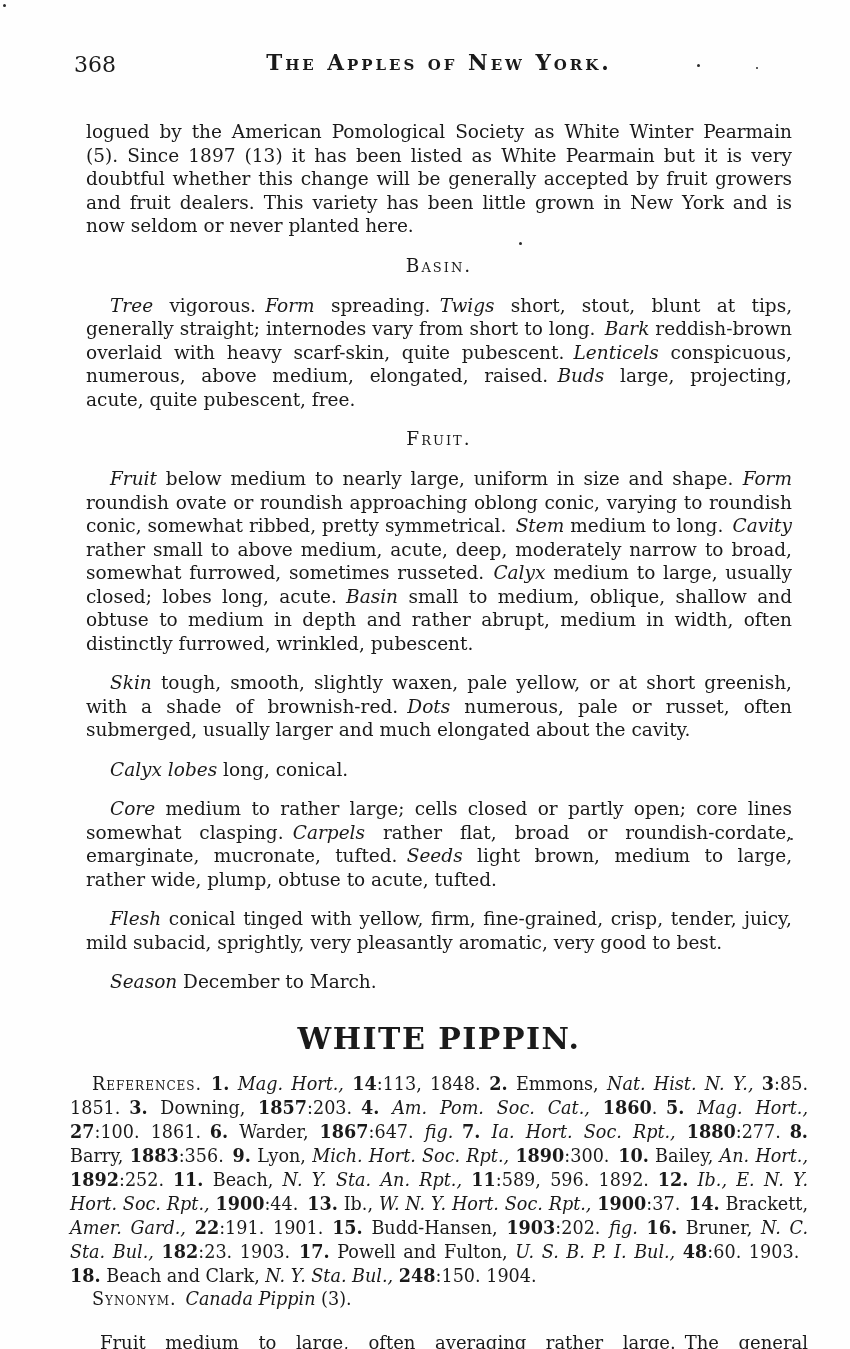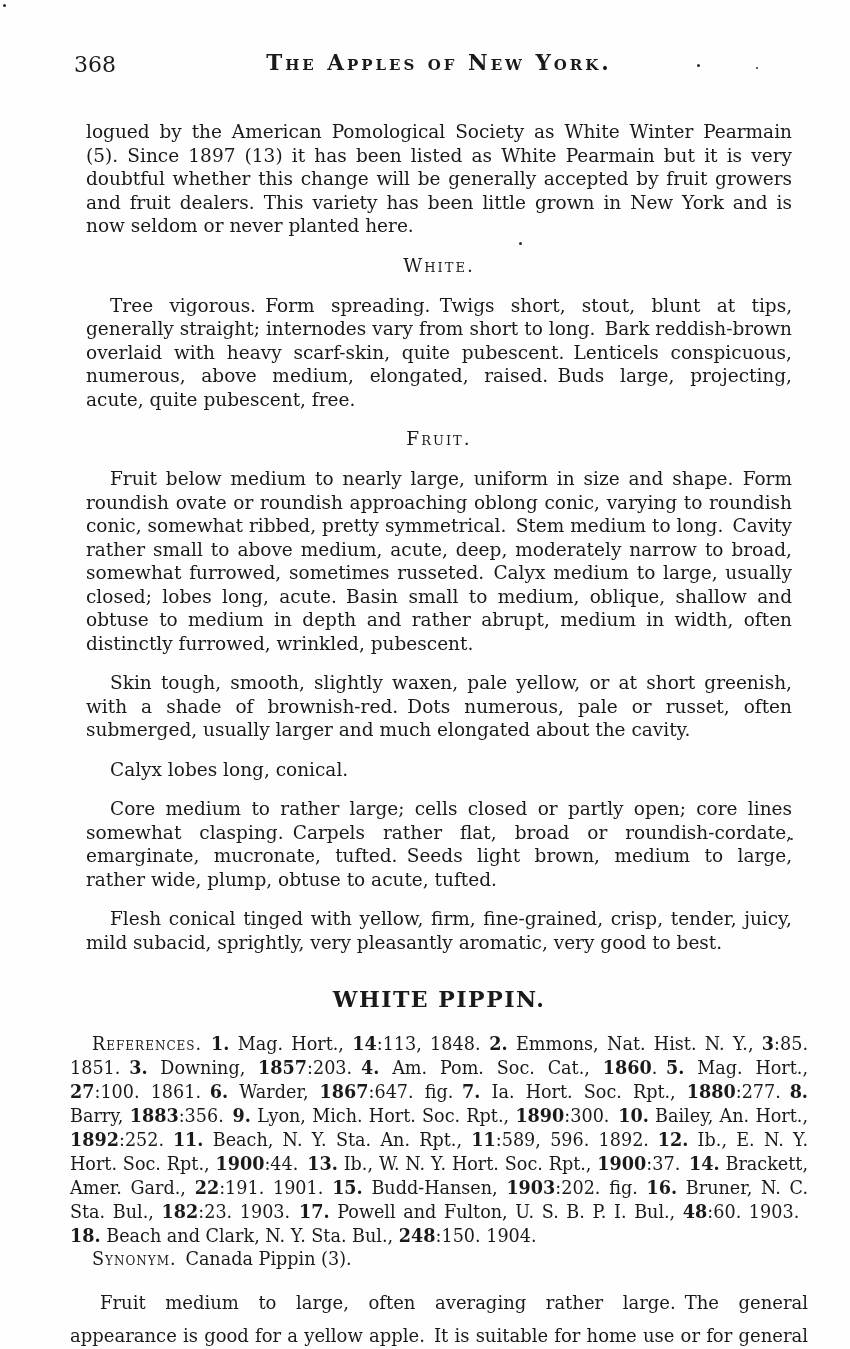--- a/index.html
+++ b/index.html
@@ -48,41 +48,41 @@
     margin: 5px 0 5px 0;
     font-size: 18.5px;
     line-height: 24px;
     font-weight: 400;
     font-variant: small-caps;
     letter-spacing: 2px;
     text-align: center;
   }
   .variety-title {
     margin: 27px 0 15px 0;
-    font-size: 22px;
+    font-size: 30px;
     line-height: 36px;
     font-weight: 700;
     letter-spacing: 1.5px;
     text-align: center;
   }
   .ref-para {
     margin: 0;
     font-size: 17.6px;
     line-height: 23px;
     text-align: justify;
     text-indent: 22px;
   }
   .intro-para {
     margin: 16px 0 0 0;
     font-size: 18px;
     line-height: 32.5px;
     text-align: justify;
     text-indent: 30px;
   }
-  .seg-i { }
+  .seg-i { font-style: italic; }
   .seg-b { font-weight: 700; }
   .seg-sc { font-variant: small-caps; letter-spacing: 1px; }
   .speck {
     position: absolute;
     background: #2b2b2b;
     border-radius: 50%;
   }
   .s1 { left: 3px;   top: 4px;   width: 3px; height: 3px; }
   .s2 { left: 697px; top: 64px;  width: 3px; height: 3px; }
   .s3 { left: 756px; top: 67px;  width: 2px; height: 2px; }
@@ -96,36 +96,37 @@
 
   <header class="running-head">
     <span class="page-num">368</span>
     <span class="running-title">The Apples of New York.</span>
   </header>
 
   <main class="text-column">
 
     <p class="body-para no-indent"><span>logued by the American Pomological Society as White Winter Pearmain (5). Since 1897 (13) it has been listed as White Pearmain but it is very doubtful whether this change will be generally accepted by fruit growers and fruit dealers. This variety has been little grown in New York and is now seldom or never planted here.</span></p>
 
-    <h3 class="section-heading">White.</h3>
+    <h3 class="section-heading">Basin.</h3>
 
     <p class="body-para"><span class="seg-i">Tree</span><span> vigorous. </span><span class="seg-i">Form</span><span> spreading. </span><span class="seg-i">Twigs</span><span> short, stout, blunt at tips, generally straight; internodes vary from short to long. </span><span class="seg-i">Bark</span><span> reddish-brown overlaid with heavy scarf-skin, quite pubescent. </span><span class="seg-i">Lenticels</span><span> conspicuous, numerous, above medium, elongated, raised. </span><span class="seg-i">Buds</span><span> large, projecting, acute, quite pubescent, free.</span></p>
 
     <h3 class="section-heading">Fruit.</h3>
 
     <p class="body-para"><span class="seg-i">Fruit</span><span> below medium to nearly large, uniform in size and shape. </span><span class="seg-i">Form</span><span> roundish ovate or roundish approaching oblong conic, varying to roundish conic, somewhat ribbed, pretty symmetrical. </span><span class="seg-i">Stem</span><span> medium to long. </span><span class="seg-i">Cavity</span><span> rather small to above medium, acute, deep, moderately narrow to broad, somewhat furrowed, sometimes russeted. </span><span class="seg-i">Calyx</span><span> medium to large, usually closed; lobes long, acute. </span><span class="seg-i">Basin</span><span> small to medium, oblique, shallow and obtuse to medium in depth and rather abrupt, medium in width, often distinctly furrowed, wrinkled, pubescent.</span></p>
 
     <p class="body-para"><span class="seg-i">Skin</span><span> tough, smooth, slightly waxen, pale yellow, or at short greenish, with a shade of brownish-red. </span><span class="seg-i">Dots</span><span> numerous, pale or russet, often submerged, usually larger and much elongated about the cavity.</span></p>
 
     <p class="body-para"><span class="seg-i">Calyx lobes</span><span> long, conical.</span></p>
 
     <p class="body-para"><span class="seg-i">Core</span><span> medium to rather large; cells closed or partly open; core lines somewhat clasping. </span><span class="seg-i">Carpels</span><span> rather flat, broad or roundish-cordate, emarginate, mucronate, tufted. </span><span class="seg-i">Seeds</span><span> light brown, medium to large, rather wide, plump, obtuse to acute, tufted.</span></p>
 
     <p class="body-para"><span class="seg-i">Flesh</span><span> conical tinged with yellow, firm, fine-grained, crisp, tender, juicy, mild subacid, sprightly, very pleasantly aromatic, very good to best.</span></p>
 
+    <p class="body-para"><span class="seg-i">Season</span><span> December to March.</span></p>
 
     <h2 class="variety-title">WHITE PIPPIN.</h2>
 
     <p class="ref-para"><span class="seg-sc">References.</span><span> </span><span class="seg-b">1.</span><span> </span><span class="seg-i">Mag. Hort.,</span><span> </span><span class="seg-b">14</span><span>:113, 1848. </span><span class="seg-b">2.</span><span> Emmons, </span><span class="seg-i">Nat. Hist. N. Y.,</span><span> </span><span class="seg-b">3</span><span>:85. 1851. </span><span class="seg-b">3.</span><span> Downing, </span><span class="seg-b">1857</span><span>:203. </span><span class="seg-b">4.</span><span> </span><span class="seg-i">Am. Pom. Soc. Cat.,</span><span> </span><span class="seg-b">1860</span><span>. </span><span class="seg-b">5.</span><span> </span><span class="seg-i">Mag. Hort.,</span><span> </span><span class="seg-b">27</span><span>:100. 1861. </span><span class="seg-b">6.</span><span> Warder, </span><span class="seg-b">1867</span><span>:647. </span><span class="seg-i">fig.</span><span> </span><span class="seg-b">7.</span><span> </span><span class="seg-i">Ia. Hort. Soc. Rpt.,</span><span> </span><span class="seg-b">1880</span><span>:277. </span><span class="seg-b">8.</span><span> Barry, </span><span class="seg-b">1883</span><span>:356. </span><span class="seg-b">9.</span><span> Lyon, </span><span class="seg-i">Mich. Hort. Soc. Rpt.,</span><span> </span><span class="seg-b">1890</span><span>:300. </span><span class="seg-b">10.</span><span> Bailey, </span><span class="seg-i">An. Hort.,</span><span> </span><span class="seg-b">1892</span><span>:252. </span><span class="seg-b">11.</span><span> Beach, </span><span class="seg-i">N. Y. Sta. An. Rpt.,</span><span> </span><span class="seg-b">11</span><span>:589, 596. 1892. </span><span class="seg-b">12.</span><span> </span><span class="seg-i">Ib., E. N. Y. Hort. Soc. Rpt.,</span><span> </span><span class="seg-b">1900</span><span>:44. </span><span class="seg-b">13.</span><span> Ib., </span><span class="seg-i">W. N. Y. Hort. Soc. Rpt.,</span><span> </span><span class="seg-b">1900</span><span>:37. </span><span class="seg-b">14.</span><span> Brackett, </span><span class="seg-i">Amer. Gard.,</span><span> </span><span class="seg-b">22</span><span>:191. 1901. </span><span class="seg-b">15.</span><span> Budd-Hansen, </span><span class="seg-b">1903</span><span>:202. </span><span class="seg-i">fig.</span><span> </span><span class="seg-b">16.</span><span> Bruner, </span><span class="seg-i">N. C. Sta. Bul.,</span><span> </span><span class="seg-b">182</span><span>:23. 1903. </span><span class="seg-b">17.</span><span> Powell and Fulton, </span><span class="seg-i">U. S. B. P. I. Bul.,</span><span> </span><span class="seg-b">48</span><span>:60. 1903. </span><span class="seg-b">18.</span><span> Beach and Clark, </span><span class="seg-i">N. Y. Sta. Bul.,</span><span> </span><span class="seg-b">248</span><span>:150. 1904.</span></p>
 
     <p class="ref-para"><span class="seg-sc">Synonym.</span><span> </span><span class="seg-i">Canada Pippin</span><span> (3).</span></p>
 
     <p class="intro-para"><span>Fruit medium to large, often averaging rather large. The general appearance is good for a yellow apple. It is suitable for home use or for general market purposes. In ordinary storage it is in</span></p>
 
   </main>

